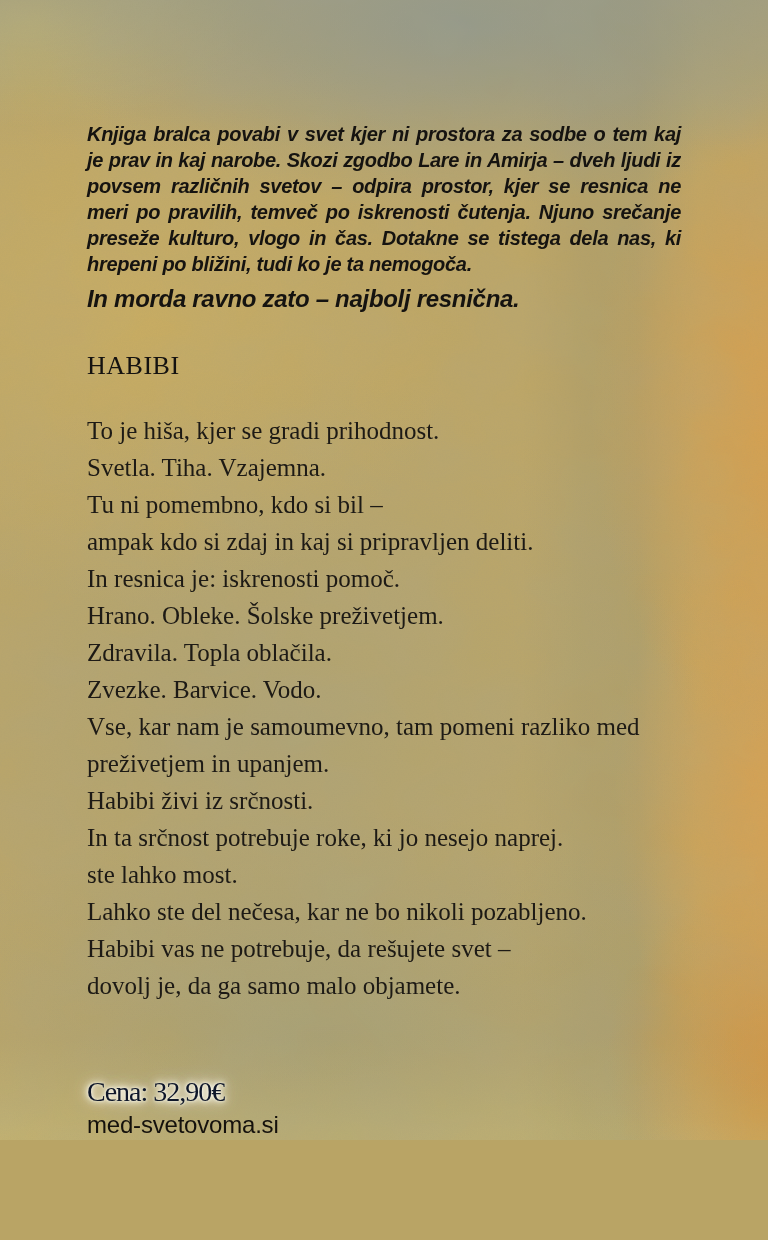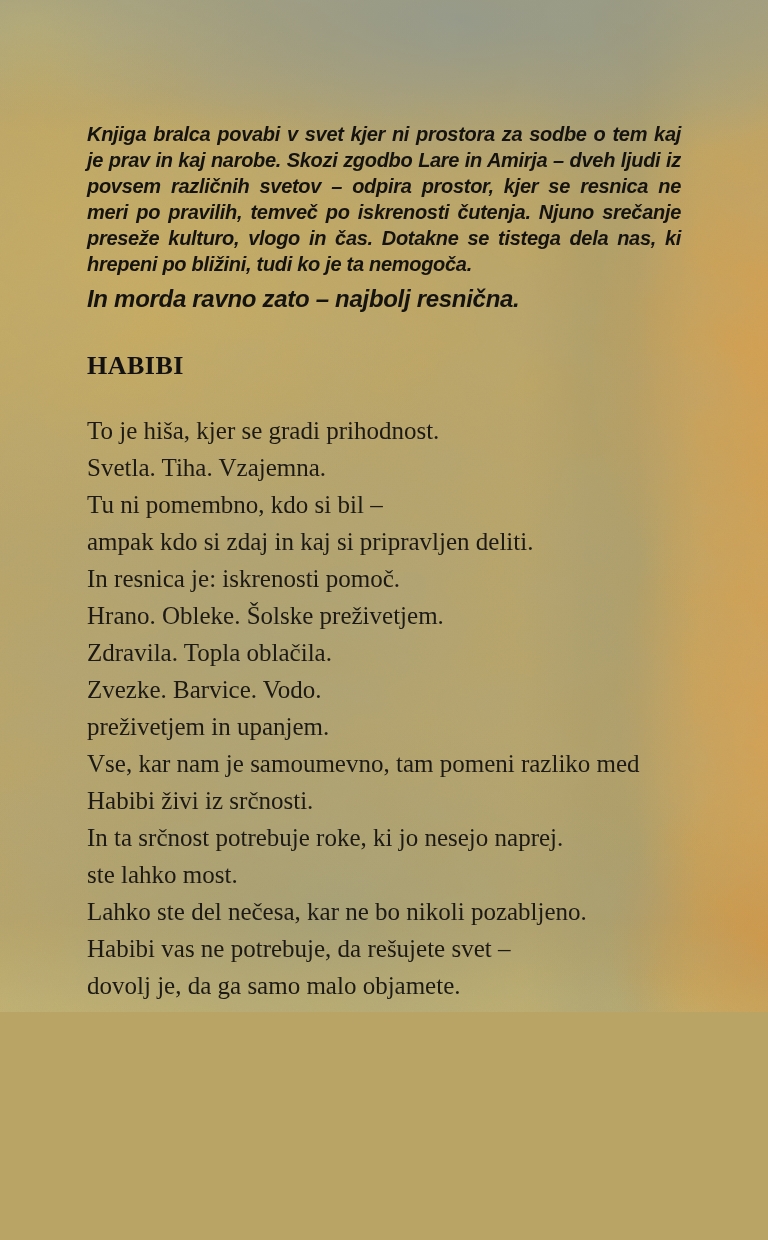--- a/index.html
+++ b/index.html
@@ -1,18 +1,18 @@
 <!DOCTYPE html>
 <html lang="sl"><head>
 <meta charset="utf-8">
 <style>
   html,body{margin:0;padding:0;}
   body{width:768px;height:1240px;overflow:hidden;background:#b9a465;}
   .canvas{
-    position:relative;width:768px;height:1012px;overflow:hidden;
+    position:relative;width:768px;height:1140px;overflow:hidden;
     font-family:"Liberation Sans",sans-serif;
   }
   
   .bg{
     position:absolute;inset:0;z-index:0;
     background-color:#c0a763;
     background-image:
       linear-gradient(180deg, rgba(148,154,140,.50) 0%, rgba(148,154,140,0) 13%),
       radial-gradient(ellipse 55% 16% at 60% 2%, rgba(134,148,150,.70), rgba(134,148,150,0) 100%),
       radial-gradient(ellipse 30% 9% at 4% 2%, rgba(207,186,104,.85), rgba(207,186,104,0) 100%),
@@ -37,21 +37,21 @@
   }
   .tagline{
     position:absolute;left:87px;top:262px;width:594px;
     font-family:"Liberation Sans",sans-serif;
     font-style:italic;font-weight:bold;
     font-size:24px;line-height:26px;letter-spacing:-0.3px;color:#151310;
   }
   .book-title{
     position:absolute;left:87px;top:334px;
     font-family:"Liberation Serif",serif;
-    font-weight:bold;font-size:26px;line-height:30px;
+    font-weight:normal;font-size:26px;line-height:30px;
     letter-spacing:0.5px;color:#141210;
   }
   .poem{
     position:absolute;left:87px;top:412px;width:640px;
     font-family:"Liberation Serif",serif;
     font-size:25px;line-height:37px;color:#1d1a15;
   }
   .poem .line{white-space:nowrap;}
   .price{
     position:absolute;left:87px;top:1077px;
@@ -98,22 +98,22 @@
 
     <div class="poem">
       <div class="line">To je hiša, kjer se gradi prihodnost.</div>
       <div class="line">Svetla. Tiha. Vzajemna.</div>
       <div class="line">Tu ni pomembno, kdo si bil –</div>
       <div class="line">ampak kdo si zdaj in kaj si pripravljen deliti.</div>
       <div class="line">In resnica je: iskrenosti pomoč.</div>
       <div class="line">Hrano. Obleke. Šolske preživetjem.</div>
       <div class="line">Zdravila. Topla oblačila.</div>
       <div class="line">Zvezke. Barvice. Vodo.</div>
+      <div class="line">Vse, kar nam je samoumevno, tam pomeni razliko med</div>
       <div class="line">preživetjem in upanjem.</div>
-      <div class="line">Vse, kar nam je samoumevno, tam pomeni razliko med</div>
       <div class="line">Habibi živi iz srčnosti.</div>
       <div class="line">In ta srčnost potrebuje roke, ki jo nesejo naprej.</div>
       <div class="line">ste lahko most.</div>
       <div class="line">Lahko ste del nečesa, kar ne bo nikoli pozabljeno.</div>
       <div class="line">Habibi vas ne potrebuje, da rešujete svet –</div>
       <div class="line">dovolj je, da ga samo malo objamete.</div>
     </div>
 
     <div class="price">Cena: 32,90€</div>
 

